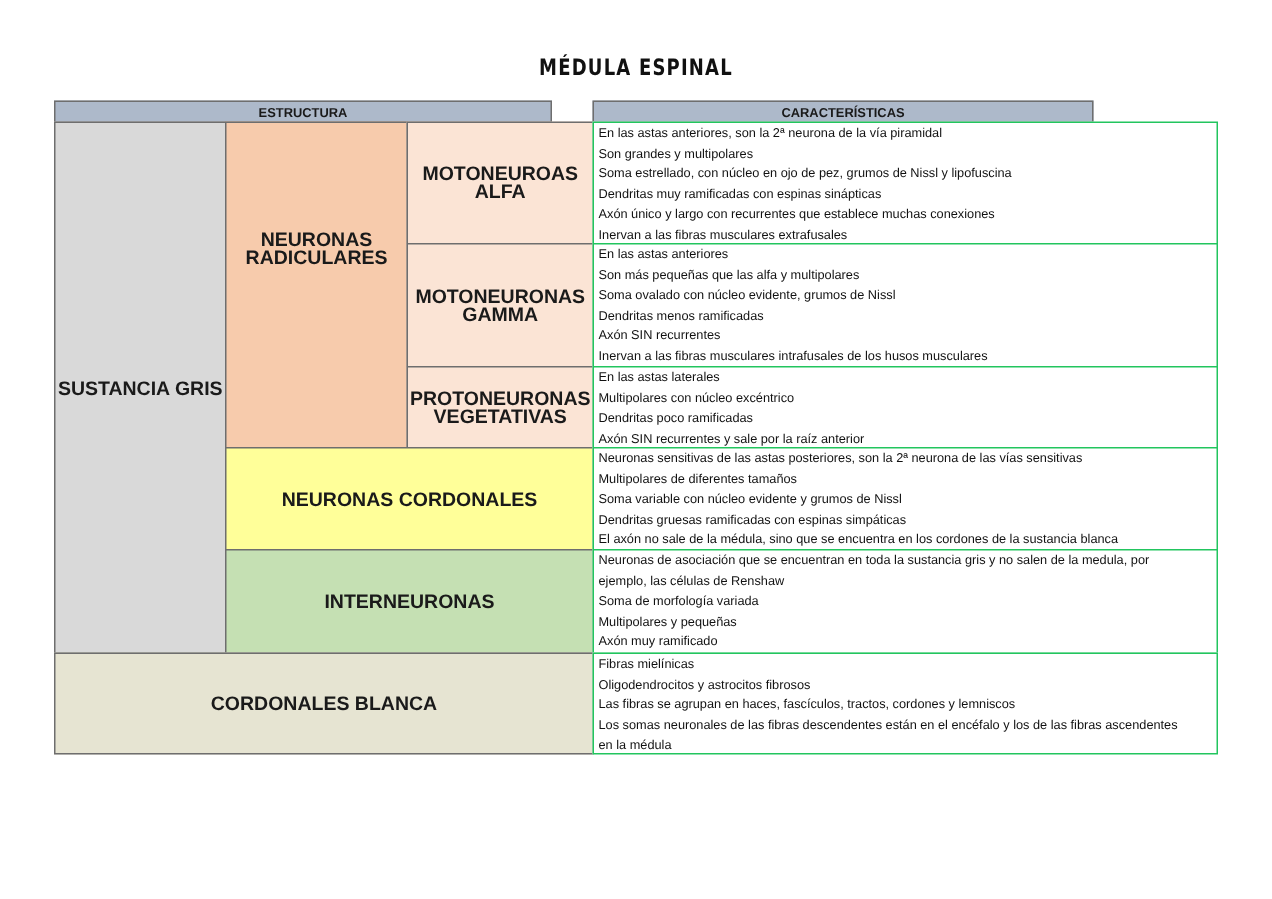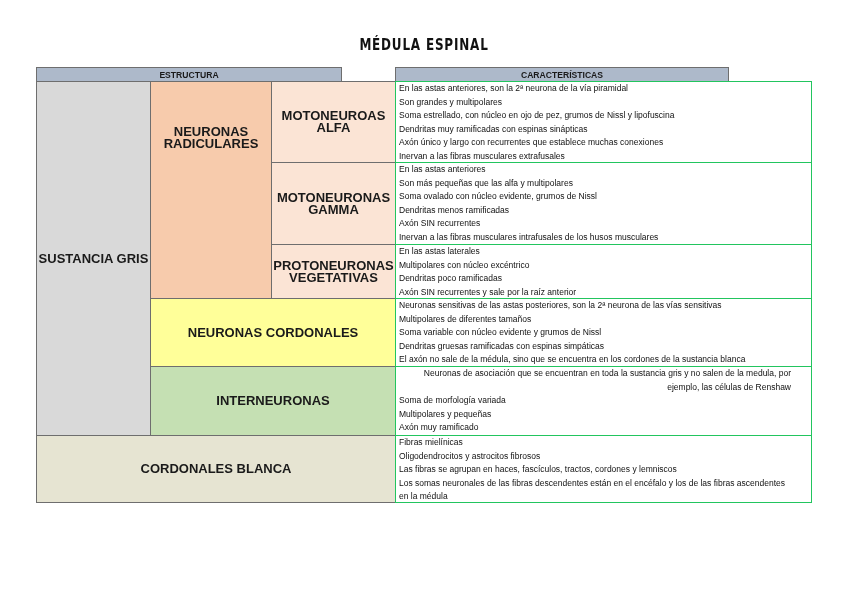--- a/index.html
+++ b/index.html
@@ -10,30 +10,30 @@
   .hdr { background:#adb9ca; font-size:8.6px; }
   .list { position:absolute; box-sizing:border-box; border:1px solid #22c55e; background:#fff; padding:0 0 0 3px; font-size:8.5px; line-height:13.5px; color:#111; }
   .list div { white-space:nowrap; }
   .list .wrap { white-space:normal; }
   .gris { background:#d9d9d9; }
   .radic { background:#f7cbac; }
   .moto { background:#fbe4d5; }
   .cord { background:#ffff99; }
   .inter { background:#c5e0b3; }
   .blanca { background:#e6e4d2; }
-  .top { align-items:flex-start; padding-top:44px; }
+  .top { align-items:flex-start; padding-top:72px; }
 </style>
 </head>
 <body>
 
 <div class="title">MÉDULA ESPINAL</div>
 
 <div class="tbl">
 
-  <div class="cell hdr" style="left:0;top:0;width:306px;height:15px;">ESTRUCTURA</div>
+  <div class="cell hdr" style="left:0;top:0;width:332px;height:15px;">ESTRUCTURA</div>
   <div class="cell hdr" style="left:359px;top:0;width:334px;height:15px;">CARACTERÍSTICAS</div>
 
   <div class="cell gris" style="left:0;top:14px;width:115px;height:355px;">SUSTANCIA GRIS</div>
   <div class="cell radic top" style="left:114px;top:14px;width:122px;height:218px;padding-left:20px;padding-right:20px;">NEURONAS RADICULARES</div>
 
   <div class="cell moto" style="left:235px;top:14px;width:125px;height:82px;">MOTONEUROAS ALFA</div>
   <div class="list" style="left:359px;top:14px;width:417px;height:82px;">
     <div>En las astas anteriores, son la 2ª neurona de la vía piramidal</div>
     <div>Son grandes y multipolares</div>
     <div>Soma estrellado, con núcleo en ojo de pez, grumos de Nissl y lipofuscina</div>
@@ -64,21 +64,21 @@
   <div class="list" style="left:359px;top:231px;width:417px;height:69px;">
     <div>Neuronas sensitivas de las astas posteriores, son la 2ª neurona de las vías sensitivas</div>
     <div>Multipolares de diferentes tamaños</div>
     <div>Soma variable con núcleo evidente y grumos de Nissl</div>
     <div>Dendritas gruesas ramificadas con espinas simpáticas</div>
     <div>El axón no sale de la médula, sino que se encuentra en los cordones de la sustancia blanca</div>
   </div>
 
   <div class="cell inter" style="left:114px;top:299px;width:246px;height:70px;">INTERNEURONAS</div>
   <div class="list" style="left:359px;top:299px;width:417px;height:70px;">
-    <div class="wrap" style="padding-right:20px;text-align:right;">Neuronas de asociación que se encuentran en toda la sustancia gris y no salen de la medula, por ejemplo, las células de Renshaw</div>
+    <div class="wrap" style="padding-right:20px;">Neuronas de asociación que se encuentran en toda la sustancia gris y no salen de la medula, por ejemplo, las células de Renshaw</div>
     <div>Soma de morfología variada</div>
     <div>Multipolares y pequeñas</div>
     <div>Axón muy ramificado</div>
   </div>
 
   <div class="cell blanca" style="left:0;top:368px;width:360px;height:68px;">CORDONALES BLANCA</div>
   <div class="list" style="left:359px;top:368px;width:417px;height:68px;">
     <div>Fibras mielínicas</div>
     <div>Oligodendrocitos y astrocitos fibrosos</div>
     <div>Las fibras se agrupan en haces, fascículos, tractos, cordones y lemniscos</div>

